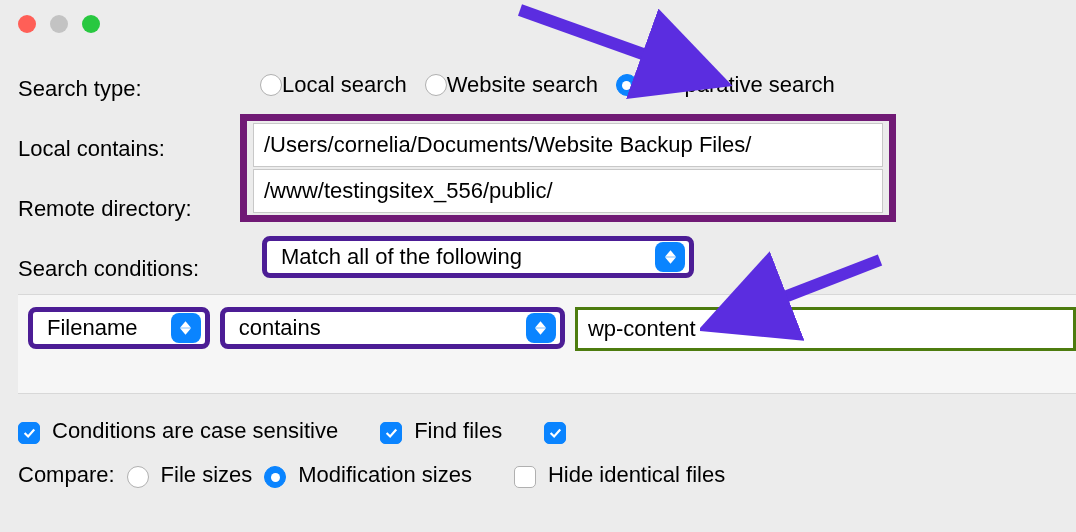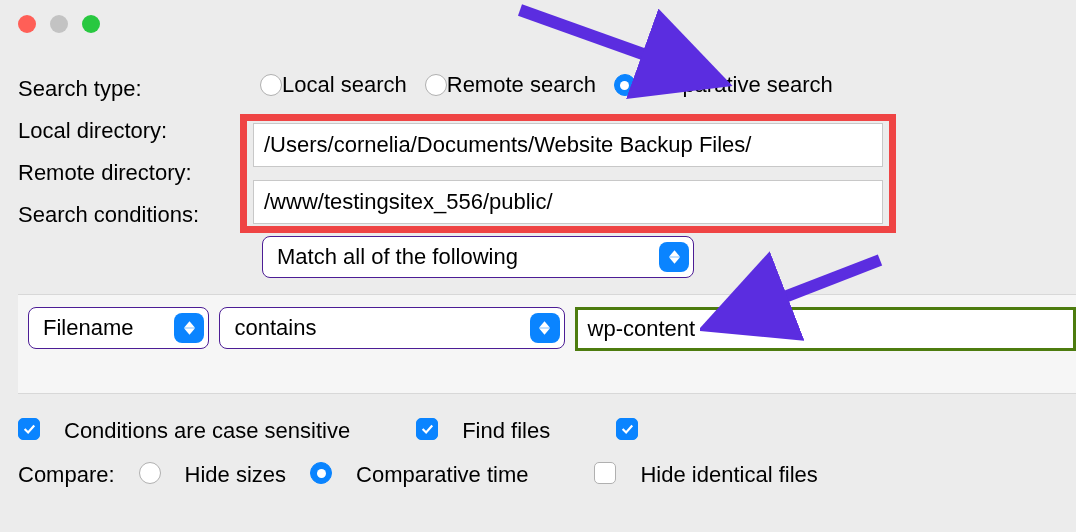--- a/index.html
+++ b/index.html
@@ -24,21 +24,21 @@
   .tl-close { background: #ff5f57; }
   .tl-min   { background: #c3c3c3; }
   .tl-max   { background: #28c840; }
 
   .labels {
     position: absolute;
     left: 18px;
     top: 72px;
     display: flex;
     flex-direction: column;
-    gap: 8px;
+    gap: 26px;
   }
   .labels span { line-height: 34px; }
 
   .search-type-row {
     position: absolute;
     left: 260px;
     top: 72px;
     display: flex;
     align-items: center;
   }
@@ -54,40 +54,40 @@
   }
   .radio.checked.full { background:#0a84ff; border-color:#0a84ff; }
   .radio.checked.full .dot { background:#fff; width:9px; height:9px; }
   .rlabel { margin-right: 18px; }
 
   .dir-box {
     position: absolute;
     left: 240px;
     top: 114px;
     width: 656px;
-    border: 7px solid #ef4444;
+    border: 7px solid #701a75;
     padding: 2px 6px;
     background: #ececec;
   }
   .text-input {
     width: 100%;
     height: 44px;
     border: 1px solid #c8c8c8;
     background: #fff;
     font-size: 22px;
     padding: 0 10px;
     display: flex;
     align-items: center;
   }
-  .text-input + .text-input { margin-top: 13px; }
+  .text-input + .text-input { margin-top: 2px; }
 
   .select {
     display: inline-flex; align-items: center;
     background: #fff;
-    border: 1px solid #4c1d95;
+    border: 5px solid #4c1d95;
     border-radius: 8px;
     height: 42px;
     padding: 0 0 0 14px;
     font-size: 22px;
   }
   .select .sel-arrows {
     width: 30px; height: 30px; background: #0a84ff;
     border-radius: 8px; margin-left: 14px; margin-right: 4px;
     display: flex; flex-direction: column; align-items:center; justify-content:center;
     color:#fff;
@@ -121,51 +121,51 @@
   .checkbox {
     width: 22px; height: 22px; border-radius: 5px;
     border: 1.5px solid #b0b0b0; background:#fff;
     display:inline-flex; align-items:center; justify-content:center;
     flex-shrink:0;
   }
   .checkbox.checked { background:#0a84ff; border-color:#0a84ff; }
   .checkbox.checked svg { width:14px; height:14px; }
 
   .opts-row {
-    position:absolute; left:18px; display:flex; align-items:flex-start; gap:24px;
+    position:absolute; left:18px; display:flex; align-items:flex-end; gap:12px;
   }
   .opts-row.r1 { top: 418px; }
   .opts-row.r2 { top: 462px; }
   .gap { width: 18px; }
 
   
   .arrow { position:absolute; pointer-events:none; }
 </style>
 </head>
 <body>
 
 <div class="titlebar">
   <div class="tl-btn tl-close"></div>
   <div class="tl-btn tl-min"></div>
   <div class="tl-btn tl-max"></div>
 </div>
 
 <div class="labels">
   <span>Search type:</span>
-  <span>Local directory:</span>
+  <span>Local contains:</span>
   <span>Remote directory:</span>
   <span>Search conditions:</span>
 </div>
 
 <div class="search-type-row">
   <span class="radio"></span>
   <span class="rlabel">Local search</span>
 
   <span class="radio"></span>
-  <span class="rlabel">Remote search</span>
+  <span class="rlabel">Website search</span>
 
   <span class="radio checked full">
       <span class="dot"></span>
     </span>
   <span class="rlabel">Comparative search</span>
 </div>
 
 <div class="dir-box">
   <div class="text-input">/Users/cornelia/Documents/Website Backup Files/</div>
   <div class="text-input">/www/testingsitex_556/public/</div>
@@ -230,26 +230,26 @@
     <svg viewBox="0 0 16 16">
         <path d="M3 8 L7 12 L14 4" stroke="#fff" stroke-width="2.5" fill="none"></path>
       </svg>
   </span>
 </div>
 
 <div class="opts-row r2">
   <span>Compare:</span>
 
   <span class="radio"></span>
-  <span>Hide sizes</span>
+  <span>File sizes</span>
 
   <span class="radio checked full">
       <span class="dot"></span>
     </span>
-  <span>Comparative time</span>
+  <span>Modification sizes</span>
   <span class="gap"></span>
 
   <span class="checkbox"></span>
   <span>Hide identical files</span>
 </div>
 
 <svg class="arrow" style="left:500px; top:0px;" width="240" height="100">
   <defs>
       <marker id="ah1" markerWidth="8" markerHeight="8" refX="6" refY="4" orient="auto">
         <path d="M0 0 L8 4 L0 8 Z" fill="#5b2de0"></path>

